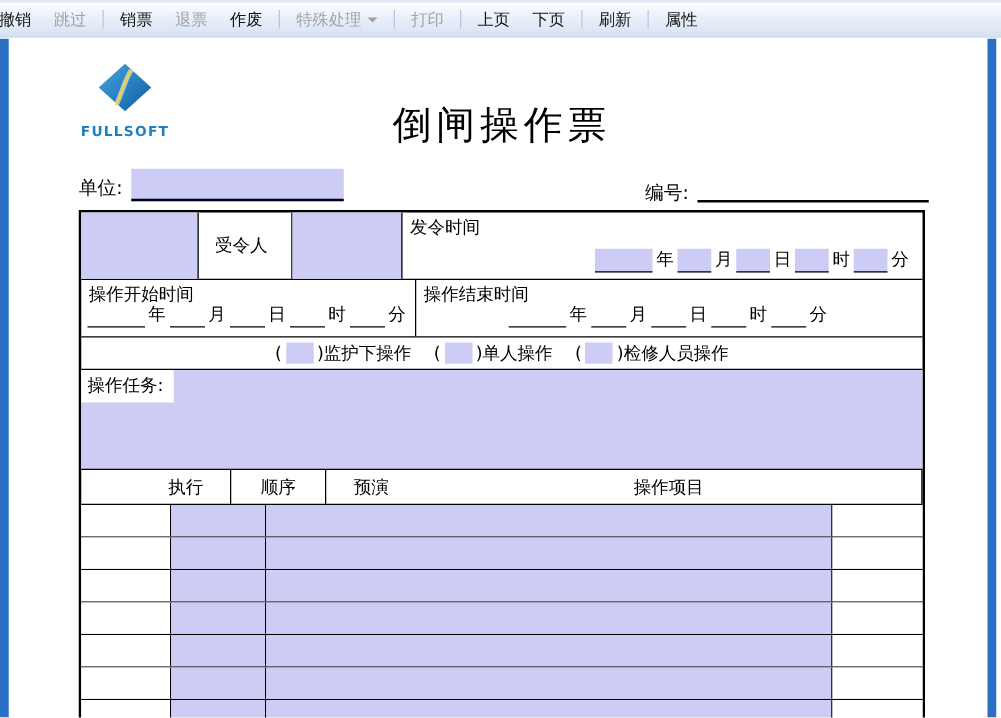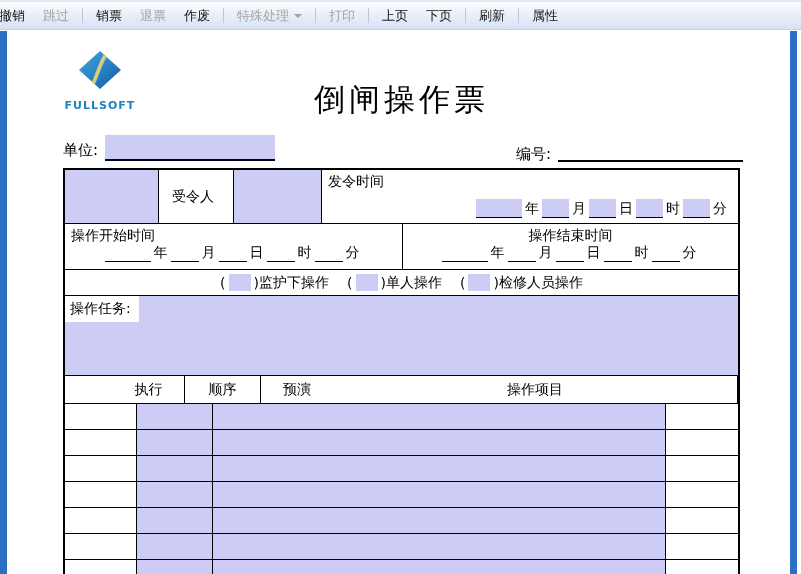--- a/index.html
+++ b/index.html
@@ -55,22 +55,22 @@
   .rowA .c2 { width:94px; }
   .rowA .c3 { width:75px; display:flex; align-items:center; padding-left:13px; }
   .rowA .c4 { width:88px; }
   .rowA .c5 { flex:1; border-right:none; position:relative; padding:3px 6px; }
   .tfields { position:absolute; right:8px; bottom:5px; display:flex; align-items:flex-end; }
   .tf { border-bottom:1px solid #000; height:19px; }
   .tf.y { width:46px; } .tf.s { width:27px; }
   .tunit { margin:0 3px; line-height:19px; }
 
   .rowB { display:flex; height:46px; border-bottom:1px solid #000; }
-  .rowB .b1 { width:338px; position:relative; padding:3px 6px; }
-  .rowB .b2 { flex:1; border-right:none; position:relative; padding:3px 6px;text-align:center; }
+  .rowB .b1 { width:268px; position:relative; padding:3px 6px; }
+  .rowB .b2 { flex:1; border-right:none; position:relative; padding:3px 6px; }
   .ufields { position:absolute; bottom:7px; left:0; right:0;
     display:flex; justify-content:center; align-items:flex-end; }
   .uf { border-bottom:1px solid #000; height:14px; }
   .uf.y { width:46px; } .uf.s { width:28px; }
 
   .rowC { height:26px; border-bottom:1px solid #000;
     display:flex; align-items:center; justify-content:center; }
   .mode { display:flex; align-items:center; margin:0 9px; }
   .cbox { width:22px; height:17px; margin:0 3px; }
 

